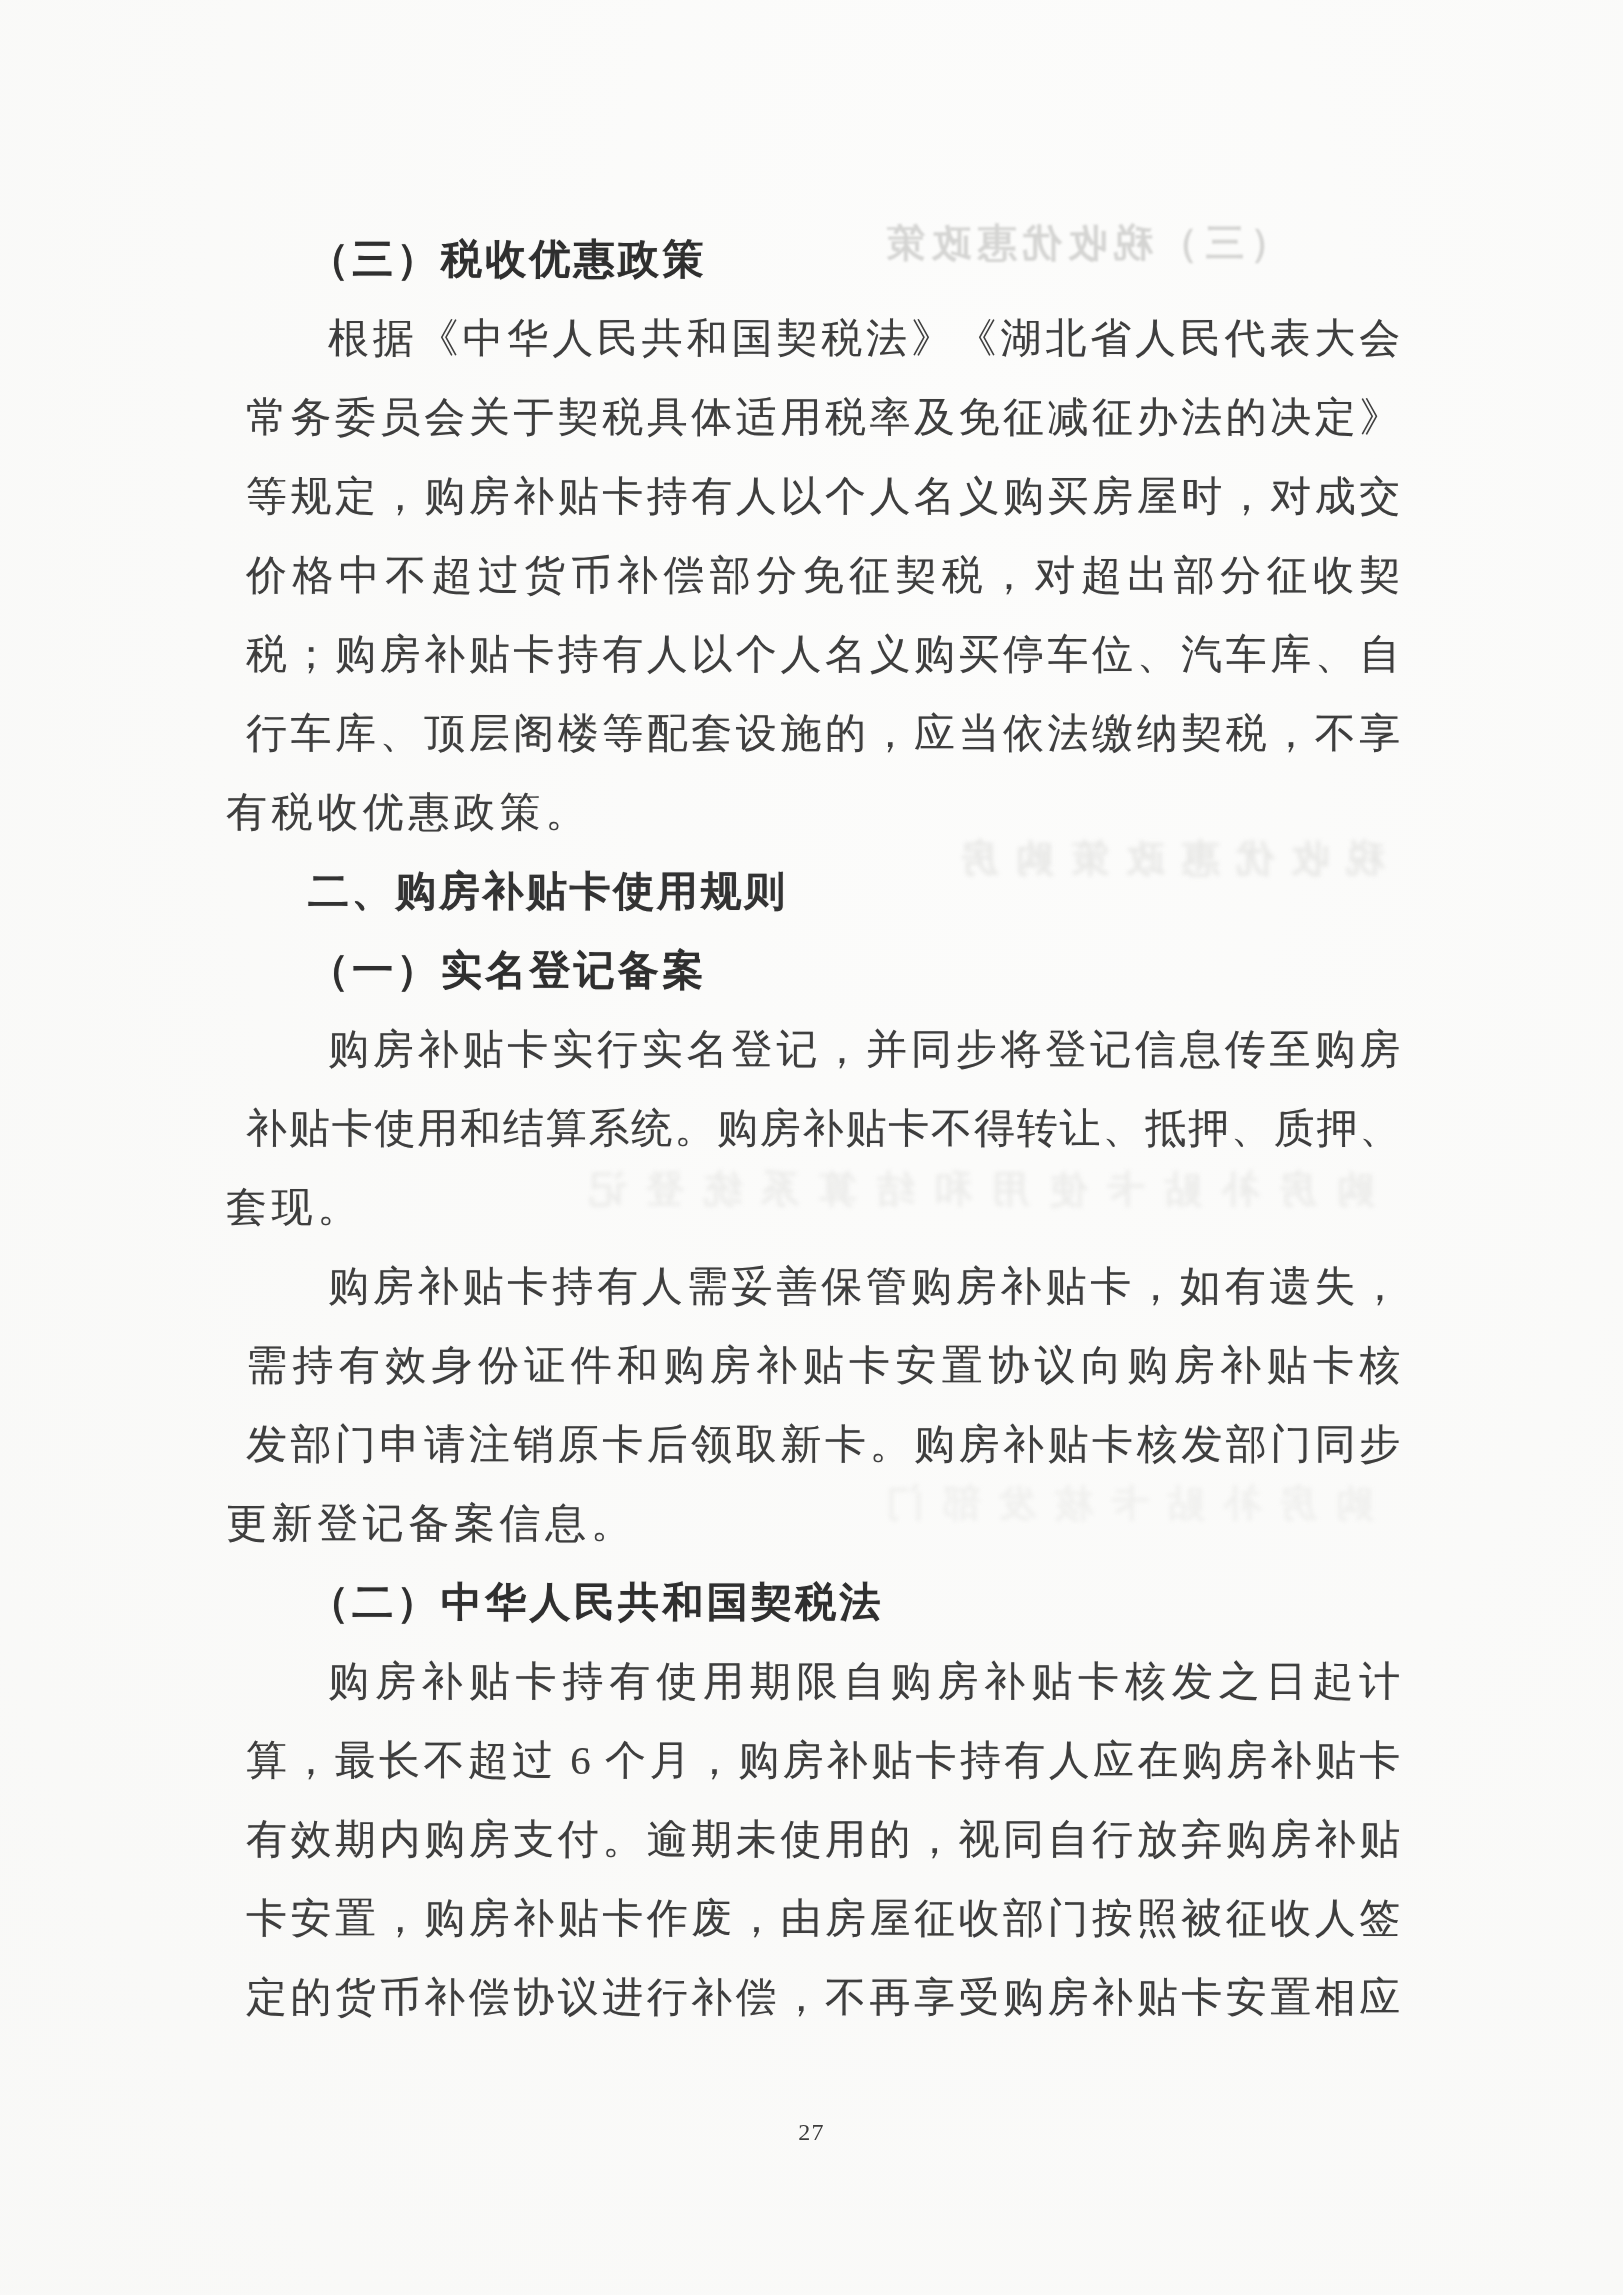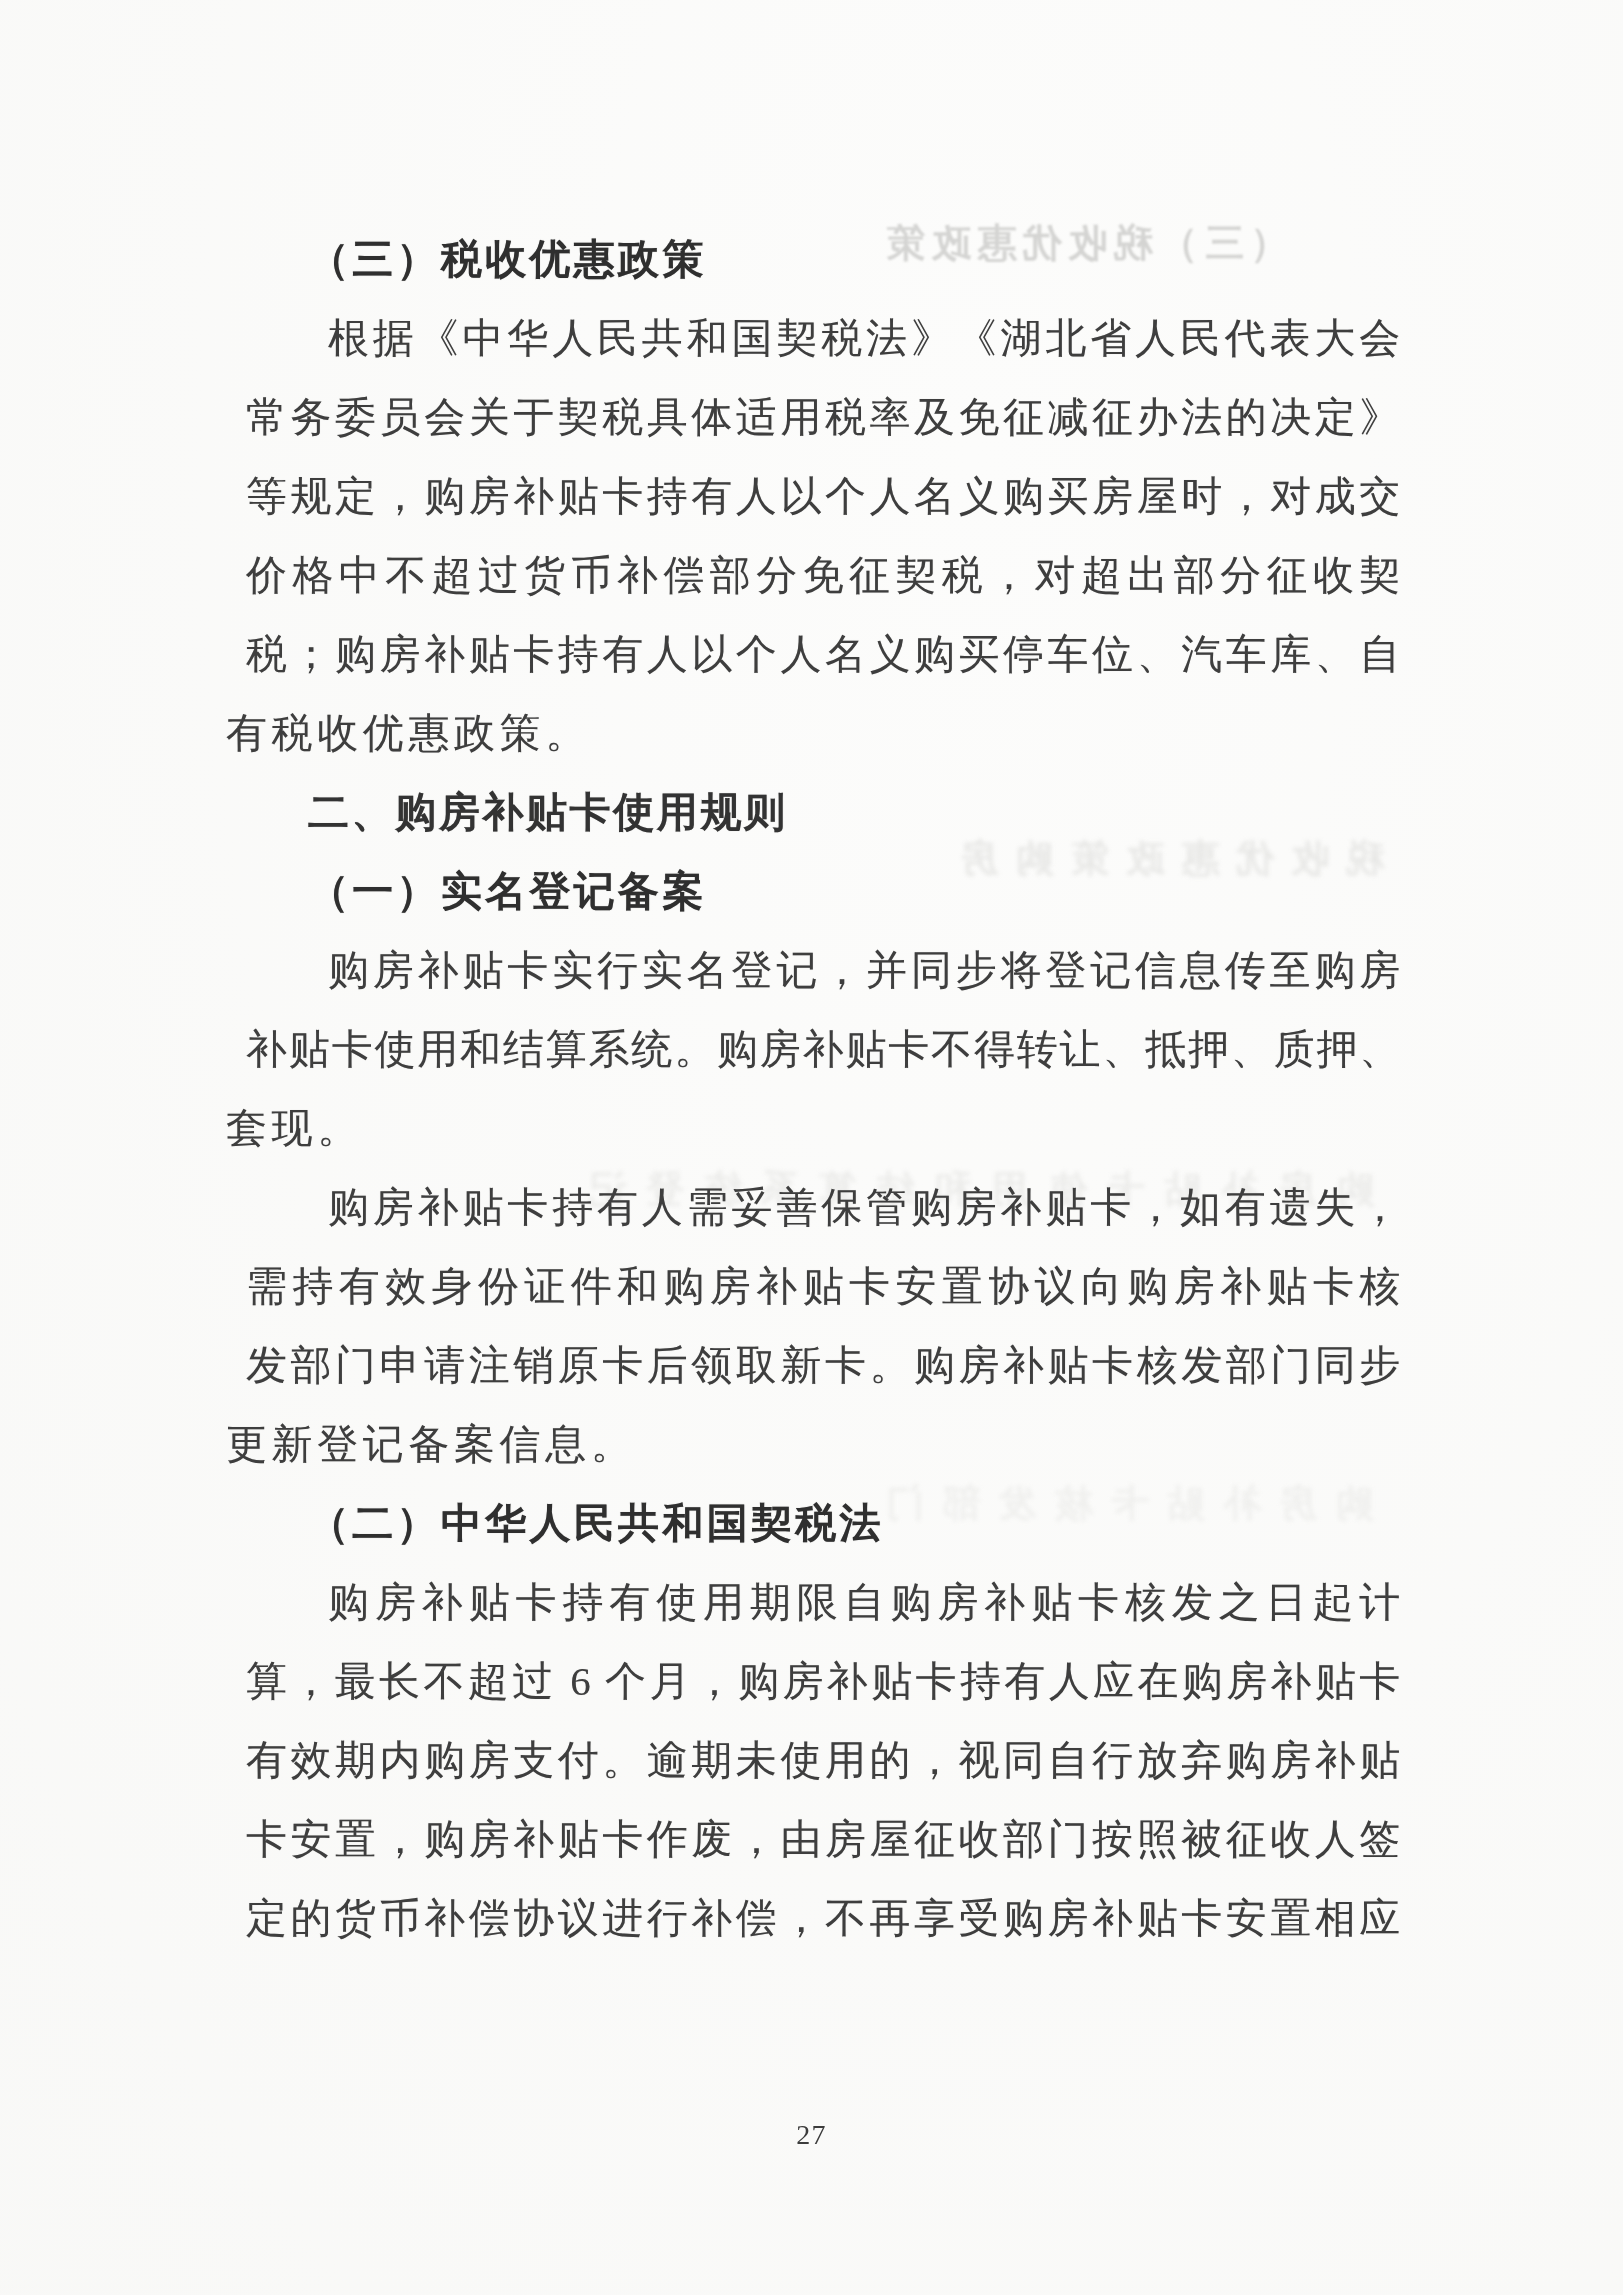--- a/index.html
+++ b/index.html
@@ -51,21 +51,21 @@
     font-weight:bold;
     color:#333;
     letter-spacing:2.6px;
     text-shadow:0 0 0.7px rgba(40,40,40,.45);
   }
   
   .page-number{
     position:absolute;
     left:0; right:0; top:2119px;
     text-align:center;
-    font-size:28px;
+    font-size:24px;
     color:#3c3c3c;
     letter-spacing:1.3px;
   }
   
   .ghost{
     position:absolute;
     font-weight:bold;
     transform:scaleX(-1);
     filter:blur(1.3px);
     white-space:nowrap;
@@ -105,20 +105,21 @@
 
   <div class="ghost artifact-4">购房补贴卡核发部门</div>
 
   <div class="textblock" id="textblock">
       <div class="line kai ind">（三）税收优惠政策</div>
       <div class="line body ind just">根据《中华人民共和国契税法》《湖北省人民代表大会</div>
       <div class="line body just">常务委员会关于契税具体适用税率及免征减征办法的决定》</div>
       <div class="line body just">等规定，购房补贴卡持有人以个人名义购买房屋时，对成交</div>
       <div class="line body just">价格中不超过货币补偿部分免征契税，对超出部分征收契</div>
       <div class="line body just">税；购房补贴卡持有人以个人名义购买停车位、汽车库、自</div>
+      <div class="line body just">行车库、顶层阁楼等配套设施的，应当依法缴纳契税，不享</div>
       <div class="line body">有税收优惠政策。</div>
       <div class="line hei ind">二、购房补贴卡使用规则</div>
       <div class="line kai ind">（一）实名登记备案</div>
       <div class="line body ind just">购房补贴卡实行实名登记，并同步将登记信息传至购房</div>
       <div class="line body just">补贴卡使用和结算系统。购房补贴卡不得转让、抵押、质押、</div>
       <div class="line body">套现。</div>
       <div class="line body ind just">购房补贴卡持有人需妥善保管购房补贴卡，如有遗失，</div>
       <div class="line body just">需持有效身份证件和购房补贴卡安置协议向购房补贴卡核</div>
       <div class="line body just">发部门申请注销原卡后领取新卡。购房补贴卡核发部门同步</div>
       <div class="line body">更新登记备案信息。</div>

